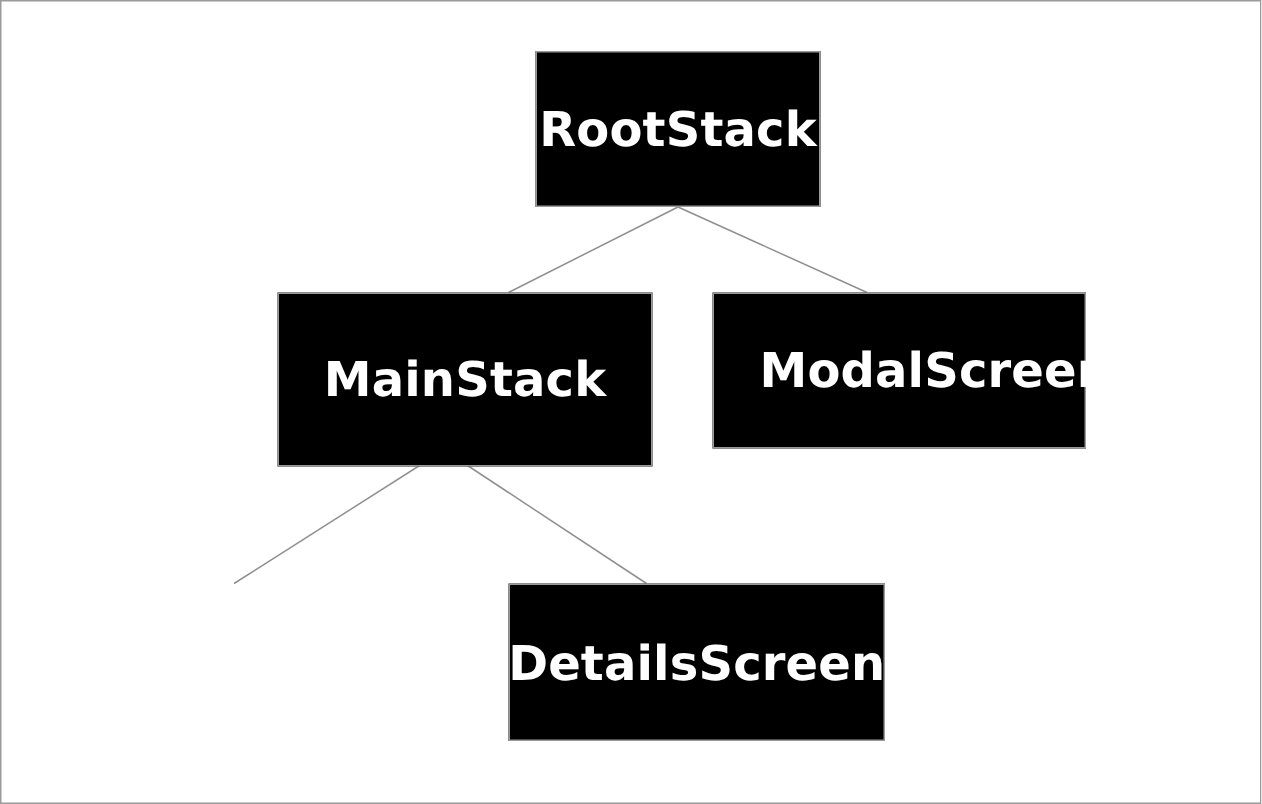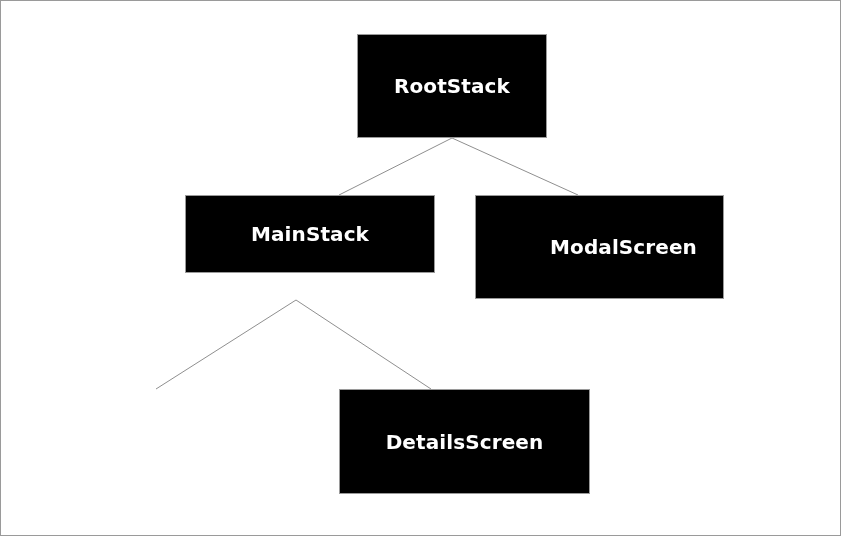--- a/index.html
+++ b/index.html
@@ -35,29 +35,29 @@
     border: 1px solid #9a9a9a;
     display: flex;
     align-items: center;
     justify-content: center;
     z-index: 2;
   }
   .node-label {
     color: #ffffff;
     font-family: "DejaVu Sans", sans-serif;
     font-weight: bold;
-    font-size: 20px;
+    font-size: 32px;
     line-height: 1;
     letter-spacing: 0.1px;
     white-space: nowrap;
     text-align: right;
   }
   
   #node-root-stack     { left: 356px; top: 33px;  width: 190px; height: 104px; }
-  #node-main-stack     { left: 184px; top: 194px; width: 250px; height: 78px; }
+  #node-main-stack     { left: 184px; top: 194px; width: 250px; height: 116px; }
   #node-modal-screen   { left: 474px; top: 194px; width: 249px; height: 104px; padding-left: 48px; }
   #node-home-screen    { left: 39px;  top: 388px; width: 251px; height: 105px; }
   #node-details-screen { left: 338px; top: 388px; width: 251px; height: 105px; }
 </style>
 </head>
 <body>
 
 <div id="diagram-canvas">
 
   <svg id="edge-layer" viewBox="0 0 841 536" width="841" height="536">

